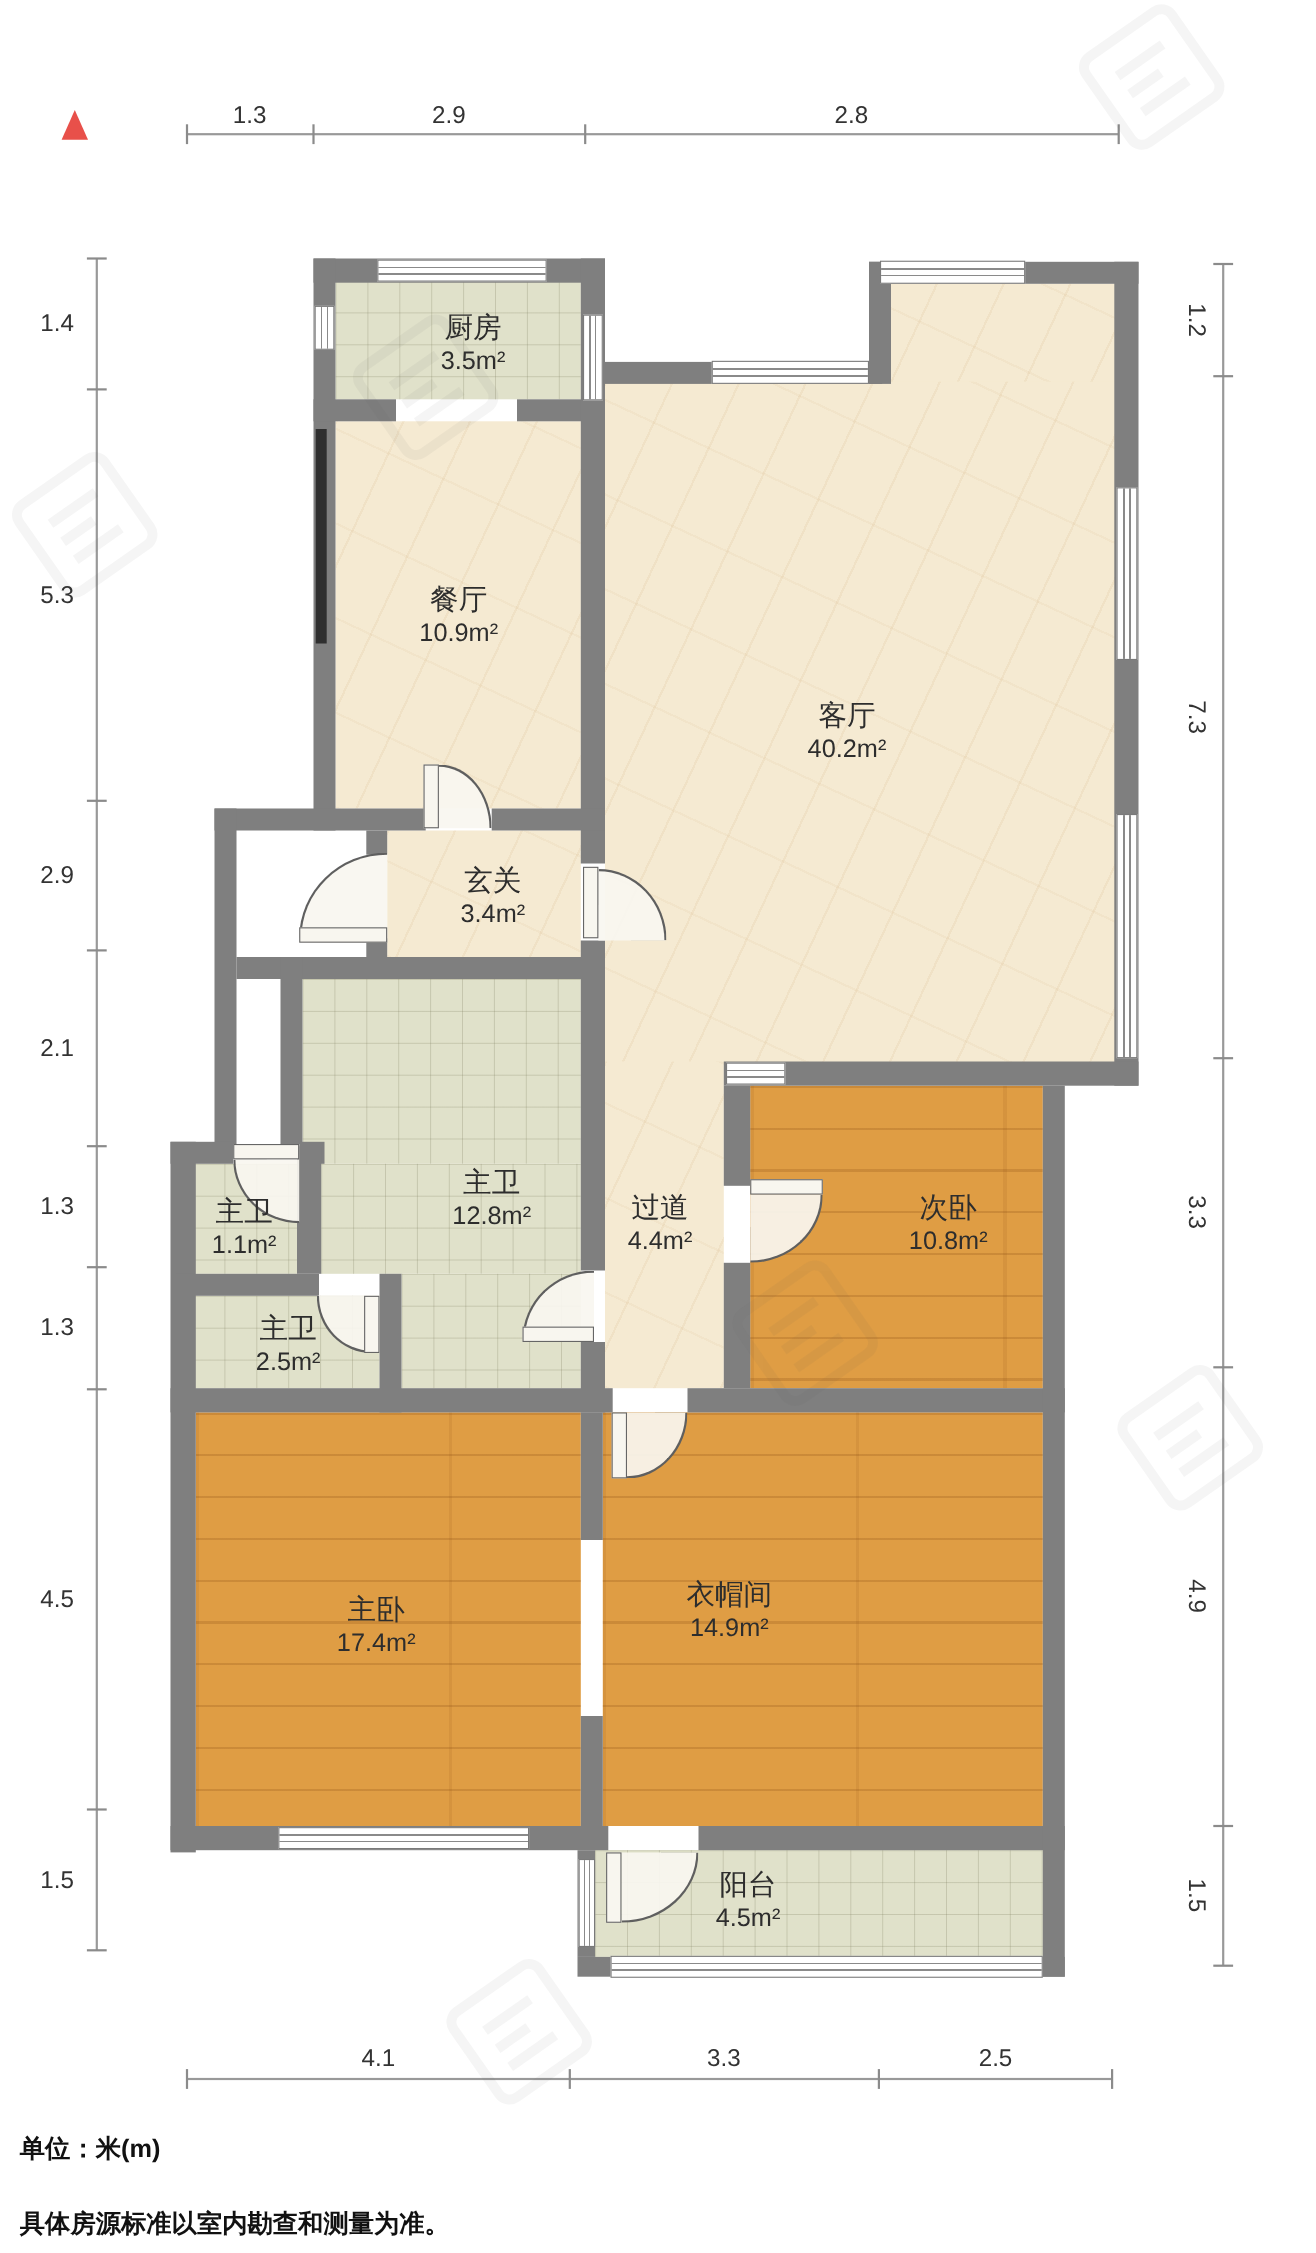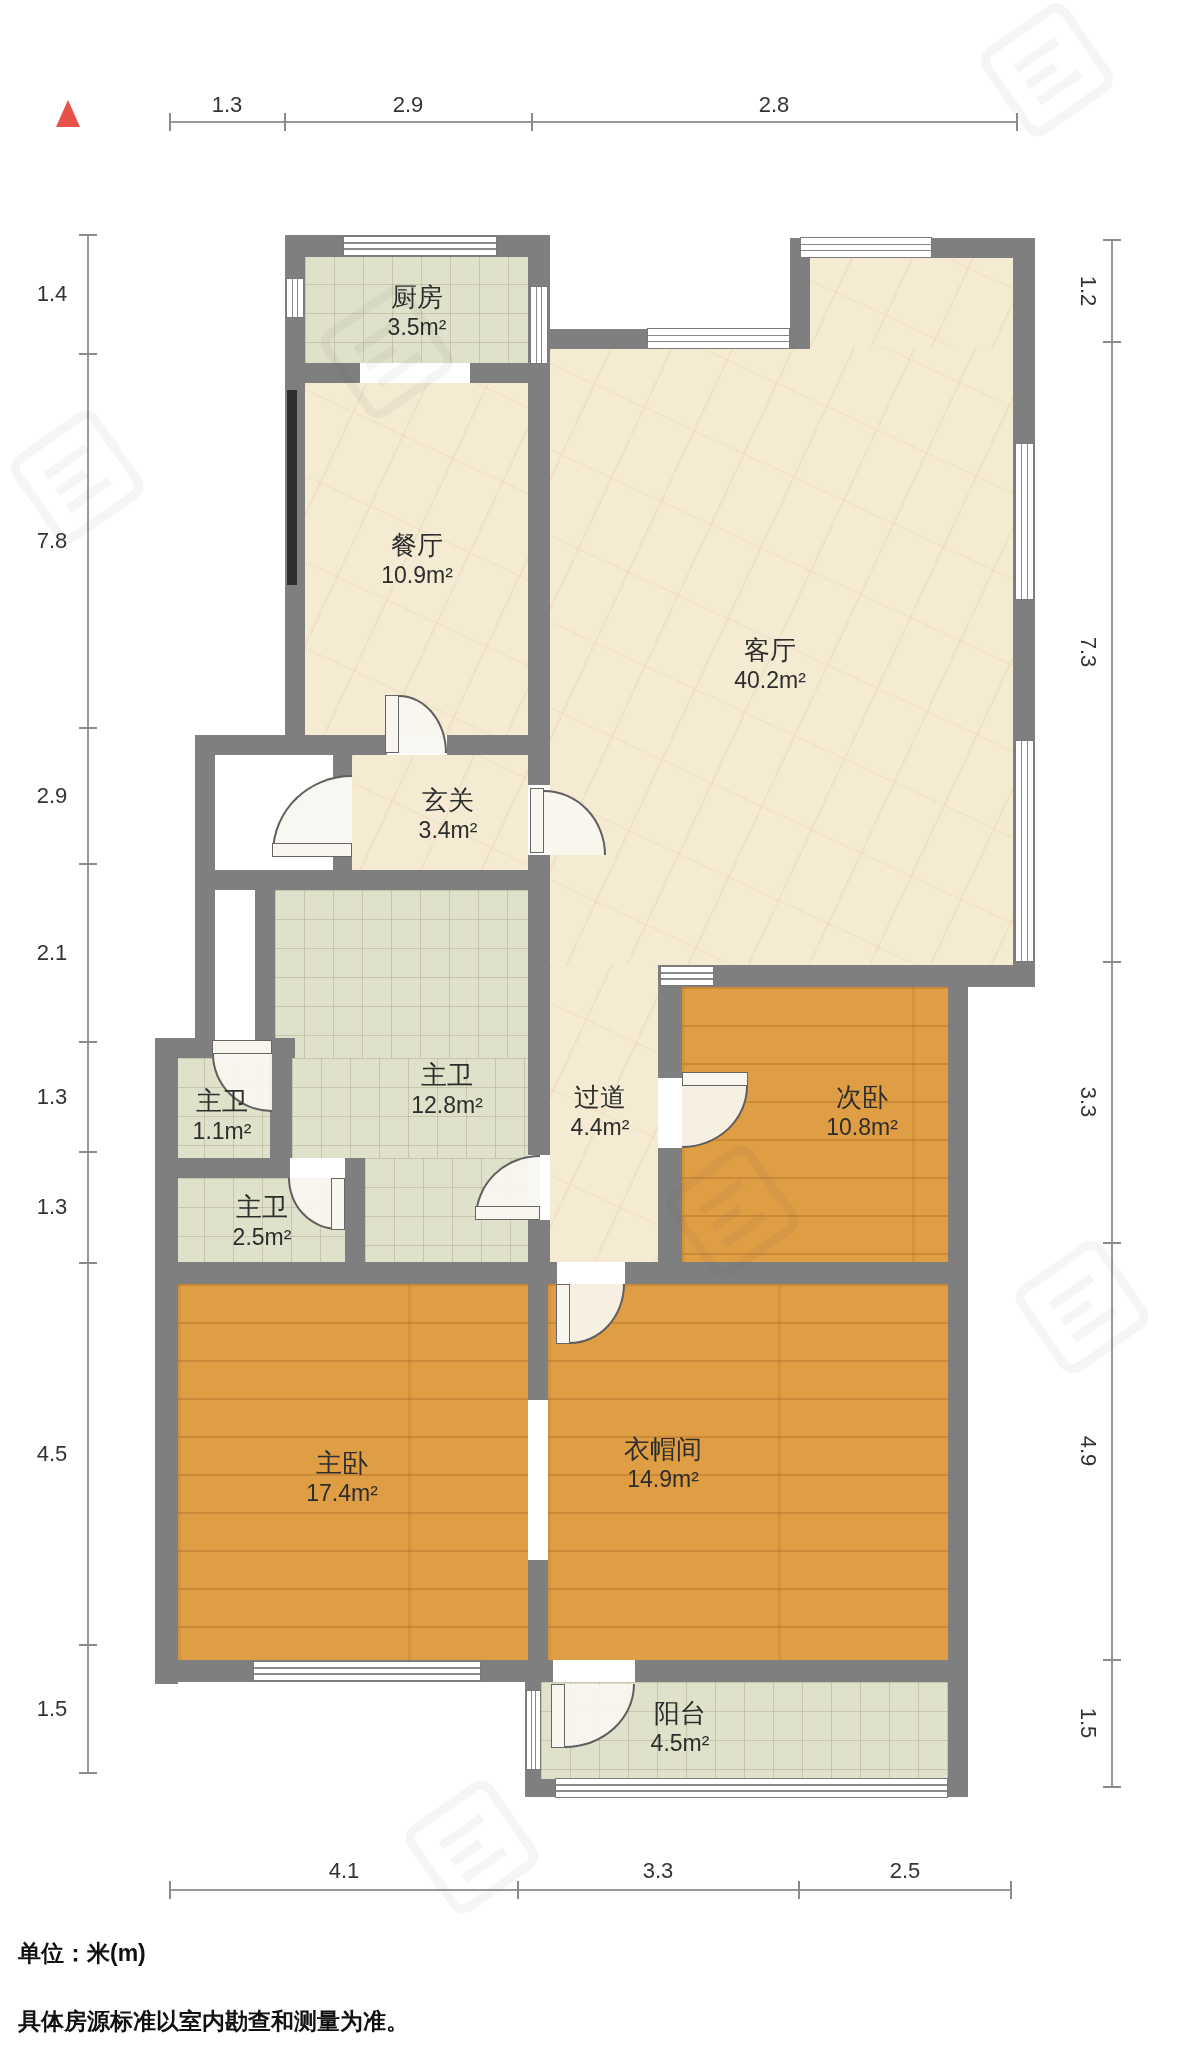--- a/index.html
+++ b/index.html
@@ -149,21 +149,21 @@
 
   <div class="abs arc arc-br" style="left:682px;top:1086px;width:66px;height:62px;"></div>
   <div class="abs leaf" style="left:682px;top:1072px;width:66px;height:14px;"></div>
 
   <div class="abs arc arc-br" style="left:570px;top:1284px;width:55px;height:60px;"></div>
   <div class="abs leaf" style="left:556px;top:1284px;width:14px;height:60px;"></div>
 
   <div class="abs arc arc-br" style="left:565px;top:1684px;width:70px;height:64px;"></div>
   <div class="abs leaf" style="left:551px;top:1684px;width:14px;height:64px;"></div>
 
-  <div class="room-label" style="left:417px;top:282px;">
+  <div class="room-label" style="left:430px;top:282px;">
     <div>厨房</div>
     <div class="area">3.5m²</div>
   </div>
   <div class="room-label" style="left:417px;top:530px;">
     <div>餐厅</div>
     <div class="area">10.9m²</div>
   </div>
   <div class="room-label" style="left:770px;top:635px;">
     <div>客厅</div>
     <div class="area">40.2m²</div>
@@ -220,21 +220,21 @@
   <div class="abs tick" style="left:79px;top:234px;width:18px;height:2px;"></div>
   <div class="abs tick" style="left:79px;top:353px;width:18px;height:2px;"></div>
   <div class="abs tick" style="left:79px;top:727px;width:18px;height:2px;"></div>
   <div class="abs tick" style="left:79px;top:863px;width:18px;height:2px;"></div>
   <div class="abs tick" style="left:79px;top:1041px;width:18px;height:2px;"></div>
   <div class="abs tick" style="left:79px;top:1151px;width:18px;height:2px;"></div>
   <div class="abs tick" style="left:79px;top:1262px;width:18px;height:2px;"></div>
   <div class="abs tick" style="left:79px;top:1644px;width:18px;height:2px;"></div>
   <div class="abs tick" style="left:79px;top:1772px;width:18px;height:2px;"></div>
   <div class="dim-label" style="left:52px;top:281px;">1.4</div>
-  <div class="dim-label" style="left:52px;top:528px;">7.8</div>
+  <div class="dim-label" style="left:52px;top:528px;">5.3</div>
   <div class="dim-label" style="left:52px;top:783px;">2.9</div>
   <div class="dim-label" style="left:52px;top:940px;">2.1</div>
   <div class="dim-label" style="left:52px;top:1084px;">1.3</div>
   <div class="dim-label" style="left:52px;top:1194px;">1.3</div>
   <div class="dim-label" style="left:52px;top:1441px;">4.5</div>
   <div class="dim-label" style="left:52px;top:1696px;">1.5</div>
 
   <div class="abs dim-line" style="left:1111px;top:240px;width:2px;height:1547px;"></div>
   <div class="abs tick" style="left:1103px;top:239px;width:18px;height:2px;"></div>
   <div class="abs tick" style="left:1103px;top:341px;width:18px;height:2px;"></div>

